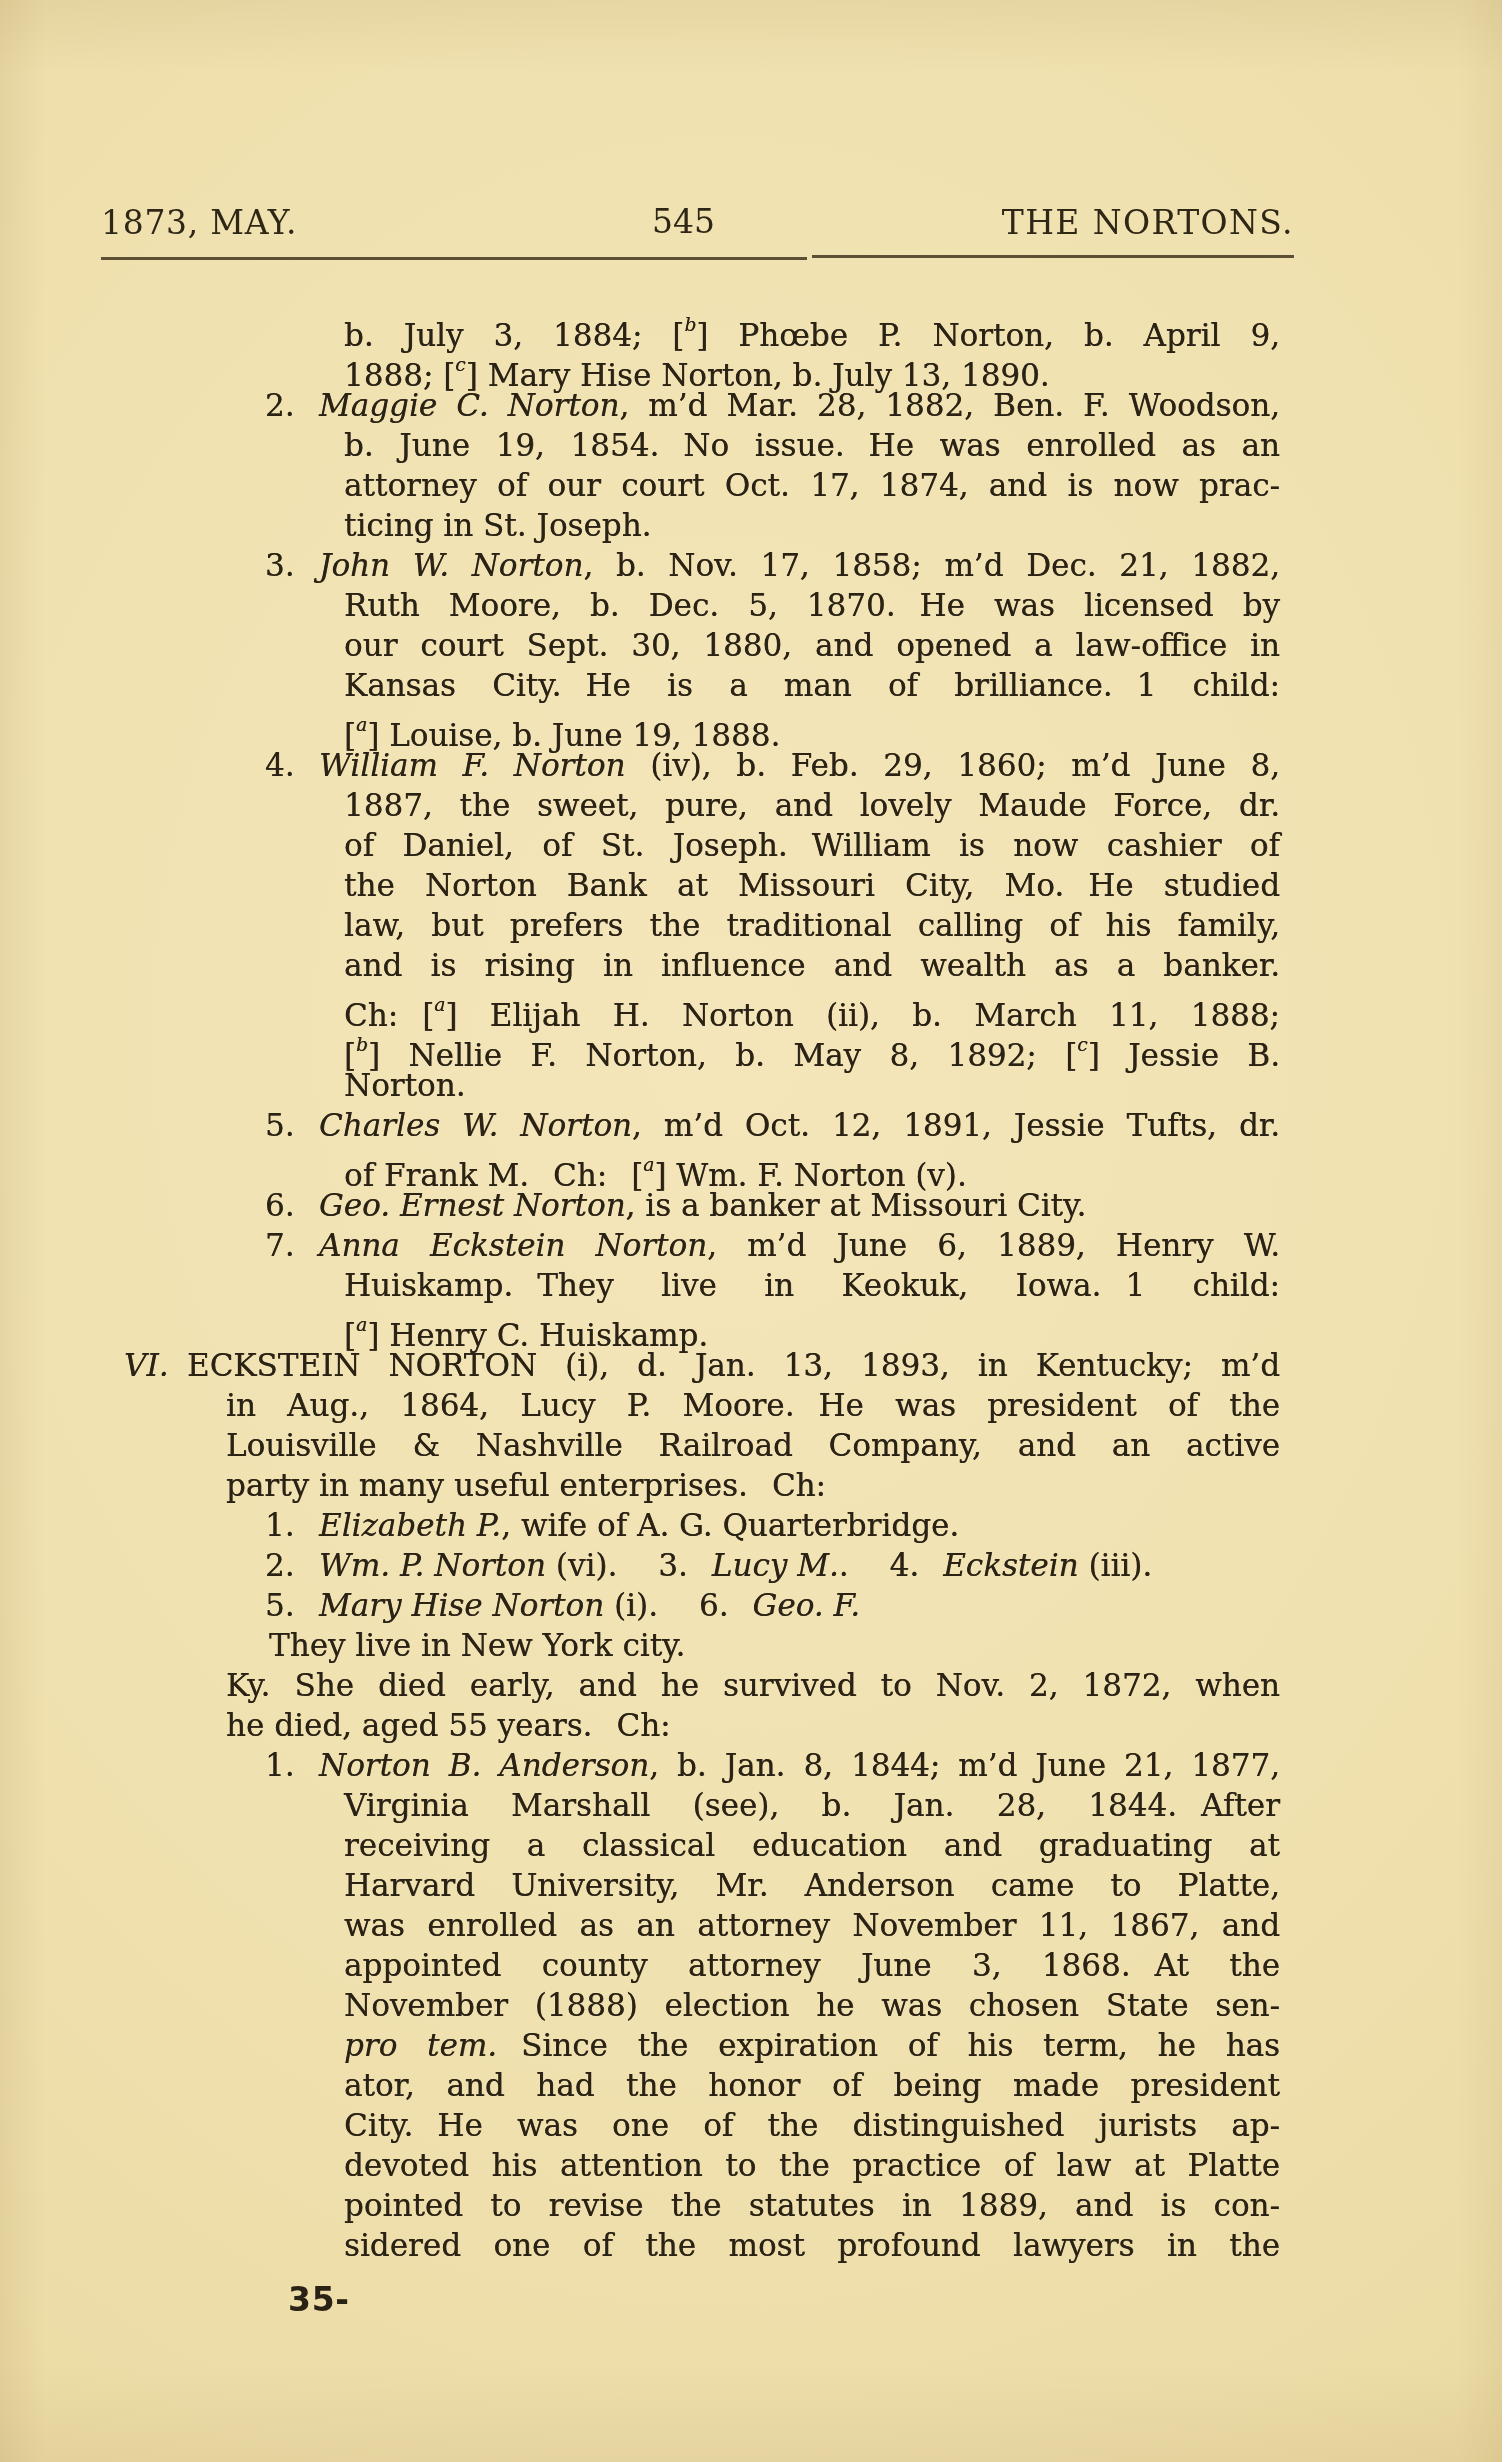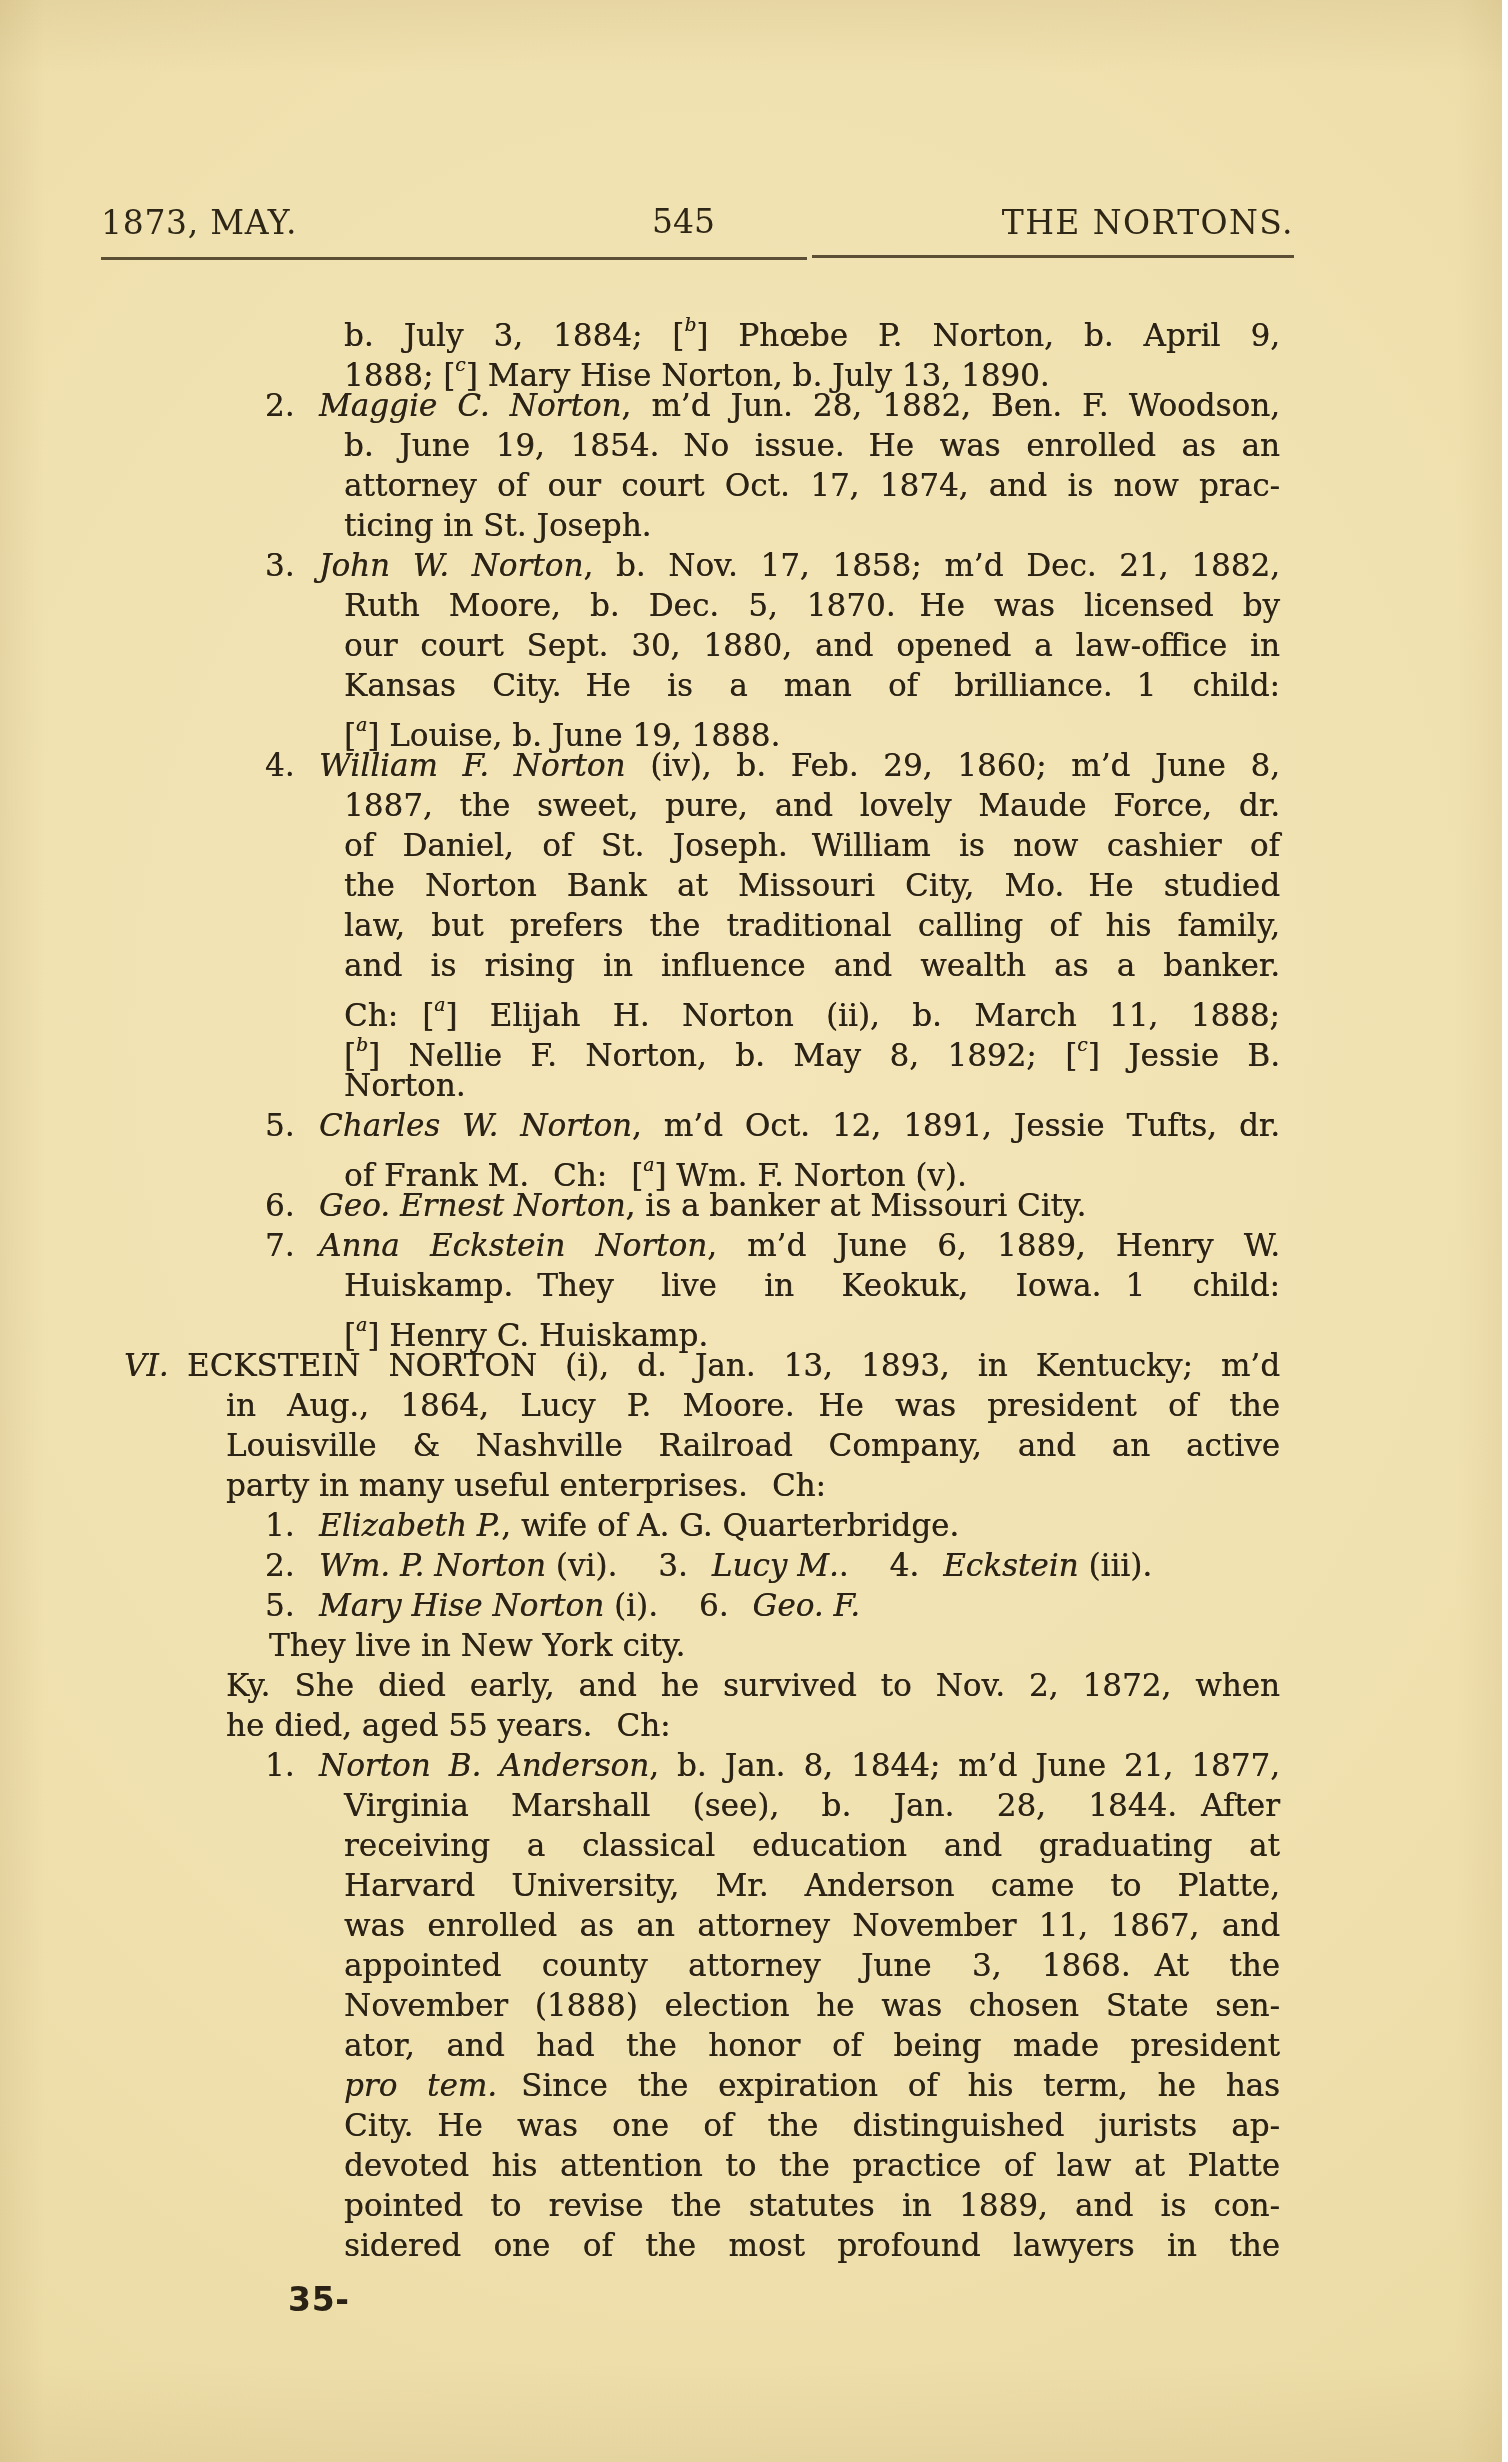--- a/index.html
+++ b/index.html
@@ -60,21 +60,21 @@
     <span class="h-left">1873, MAY.</span>
     <span class="h-center">545</span>
     <span class="h-right">THE NORTONS.</span>
   </div>
   <div class="rule rule-a"></div>
   <div class="rule rule-b"></div>
 
   <div class="body-text">
       <div class="line ind-ac just"><span>b. July 3, 1884; [</span><span class="sup">b</span><span>] Phœbe P. Norton, b. April 9,</span></div>
       <div class="line ind-ac"><span>1888; [</span><span class="sup">c</span><span>] Mary Hise Norton, b. July 13, 1890.</span></div>
-      <div class="line ind-ai just"><span class="num">2.</span><span class="it">Maggie C. Norton</span><span>, m’d Jun. 28, 1882, Ben. F. Woodson,</span></div>
+      <div class="line ind-ai just"><span class="num">2.</span><span class="it">Maggie C. Norton</span><span>, m’d Mar. 28, 1882, Ben. F. Woodson,</span></div>
       <div class="line ind-ac just"><span>b. June 19, 1854.</span><span class="gap g1"></span><span>No issue.</span><span class="gap g1"></span><span>He was enrolled as an</span></div>
       <div class="line ind-ac just"><span>attorney of our court Oct. 17, 1874, and is now prac-</span></div>
       <div class="line ind-ac"><span>ticing in St. Joseph.</span></div>
       <div class="line ind-ai just"><span class="num">3.</span><span class="it">John W. Norton</span><span>, b. Nov. 17, 1858; m’d Dec. 21, 1882,</span></div>
       <div class="line ind-ac just"><span>Ruth Moore, b. Dec. 5, 1870.</span><span class="gap g1"></span><span>He was licensed by</span></div>
       <div class="line ind-ac just"><span>our court Sept. 30, 1880, and opened a law-office in</span></div>
       <div class="line ind-ac just"><span>Kansas City.</span><span class="gap g1"></span><span>He is a man of brilliance.</span><span class="gap g1"></span><span>1 child:</span></div>
       <div class="line ind-ac"><span>[</span><span class="sup">a</span><span>] Louise, b. June 19, 1888.</span></div>
       <div class="line ind-ai just"><span class="num">4.</span><span class="it">William F. Norton</span><span> (iv), b. Feb. 29, 1860; m’d June 8,</span></div>
       <div class="line ind-ac just"><span>1887, the sweet, pure, and lovely Maude Force, dr.</span></div>
@@ -101,22 +101,22 @@
       <div class="line ind-ty"><span>They live in New York city.</span></div>
       <div class="line ind-rc just"><span>Ky.</span><span class="gap g1"></span><span>She died early, and he survived to Nov. 2, 1872, when</span></div>
       <div class="line ind-rc"><span>he died, aged 55 years.</span><span class="gap g1"></span><span>Ch:</span></div>
       <div class="line ind-ai just"><span class="num">1.</span><span class="it">Norton B. Anderson</span><span>, b. Jan. 8, 1844; m’d June 21, 1877,</span></div>
       <div class="line ind-ac just"><span>Virginia Marshall (see), b. Jan. 28, 1844.</span><span class="gap g1"></span><span>After</span></div>
       <div class="line ind-ac just"><span>receiving a classical education and graduating at</span></div>
       <div class="line ind-ac just"><span>Harvard University, Mr. Anderson came to Platte,</span></div>
       <div class="line ind-ac just"><span>was enrolled as an attorney November 11, 1867, and</span></div>
       <div class="line ind-ac just"><span>appointed county attorney June 3, 1868.</span><span class="gap g1"></span><span>At the</span></div>
       <div class="line ind-ac just"><span>November (1888) election he was chosen State sen-</span></div>
+      <div class="line ind-ac just"><span class="it">pro tem.</span><span class="gap g1"></span><span>Since the expiration of his term, he has</span></div>
       <div class="line ind-ac just"><span>ator, and had the honor of being made president</span></div>
-      <div class="line ind-ac just"><span class="it">pro tem.</span><span class="gap g1"></span><span>Since the expiration of his term, he has</span></div>
       <div class="line ind-ac just"><span>City.</span><span class="gap g1"></span><span>He was one of the distinguished jurists ap-</span></div>
       <div class="line ind-ac just"><span>devoted his attention to the practice of law at Platte</span></div>
       <div class="line ind-ac just"><span>pointed to revise the statutes in 1889, and is con-</span></div>
       <div class="line ind-ac just"><span>sidered one of the most profound lawyers in the</span></div>
     </div>
 
   <span class="sig">35-</span>
 
 </div>
 

